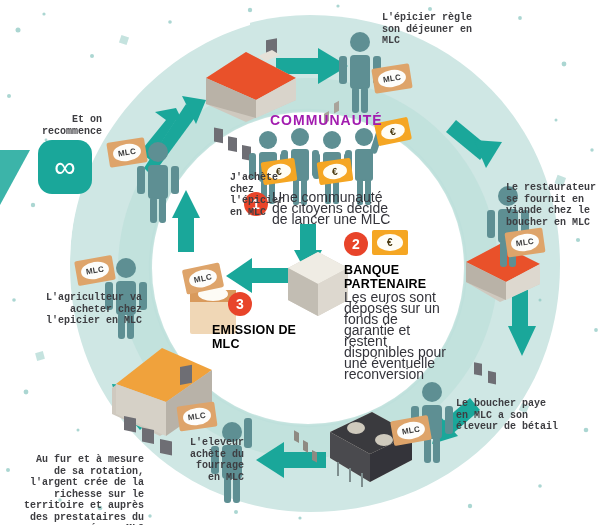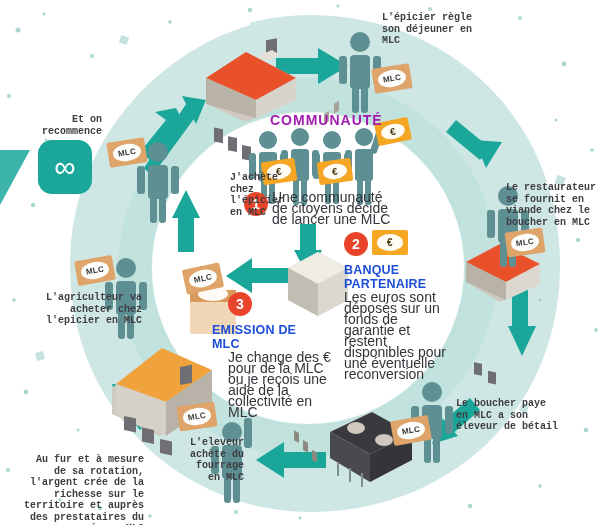--- a/index.html
+++ b/index.html
@@ -27,21 +27,21 @@
     font-size:8px;font-weight:bold;color:#3b3b3b;letter-spacing:.3px;
   }
   .euro .paper{background:#f5a623;}
   .euro .oval{background:#fffdf5;}
   .euro span{font-size:10px;color:#4a3a10;}
   .step-num{
     position:absolute;width:24px;height:24px;border-radius:50%;
     background:#e8442a;color:#fff;font-size:14px;font-weight:bold;
     display:flex;align-items:center;justify-content:center;
   }
-  .step-title{position:absolute;font-size:12.5px;font-weight:bold;color:#1d4ed8;line-height:13.5px;letter-spacing:.2px;}
+  .step-title{position:absolute;font-size:12.5px;font-weight:bold;color:#000000;line-height:13.5px;letter-spacing:.2px;}
   .step-body{position:absolute;font-size:14px;line-height:11px;color:#33333a;}
   #community-title{
     position:absolute;font-size:14px;font-weight:bold;color:#a21caf;letter-spacing:1px;
   }
   .infinity-badge{
     position:absolute;width:54px;height:54px;border-radius:14px;background:#1aa79a;
     display:flex;align-items:center;justify-content:center;
   }
   .infinity-badge .g{color:#fff;font-size:30px;line-height:30px;font-weight:normal;}
 </style>
@@ -376,21 +376,20 @@
 
   <div class="step-num" style="left:244px;top:192px;">1</div>
   <div class="step-body" style="left:272px;top:192px;width:128px;">Une communauté de citoyens décide de lancer une MLC</div>
 
   <div class="step-num" style="left:344px;top:232px;">2</div>
   <div class="step-title" style="left:344px;top:264px;width:86px;">BANQUE PARTENAIRE</div>
   <div class="step-body" style="left:344px;top:292px;width:102px;">Les euros sont déposés sur un fonds de garantie et restent disponibles pour une éventuelle reconversion</div>
 
   <div class="step-num" style="left:228px;top:292px;">3</div>
   <div class="step-title" style="left:212px;top:324px;width:86px;">EMISSION DE MLC</div>
-  <div class="step-body" style="left:228px;top:352px;width:104px;">Je change des € pour de la MLC ou je reçois une aide de la collectivité en MLC</div>
 
   <div class="lbl" style="left:382px;top:12px;width:104px;">L'épicier règle son déjeuner en MLC</div>
   <div class="lbl" style="left:506px;top:182px;width:96px;">Le restaurateur se fournit en viande chez le boucher en MLC</div>
   <div class="lbl" style="left:456px;top:398px;width:104px;">Le boucher paye en MLC a son éleveur de bétail</div>
   <div class="lbl" style="left:182px;top:437px;width:62px;text-align:right;">L'eleveur achète du fourrage en MLC</div>
   <div class="lbl" style="left:18px;top:426px;width:126px;text-align:right;margin-top:28px;">Au fur et à mesure de sa rotation, l'argent crée de la richesse sur le territoire et auprès des prestataires du réseau MLC</div>
   <div class="lbl" style="left:34px;top:292px;width:96px;text-align:right;margin-left:12px;">L'agriculteur va acheter chez l'epicier en MLC</div>
   <div class="lbl" style="left:24px;top:114px;width:78px;text-align:right;">Et on recommence</div>
   <div class="lbl" style="left:196px;top:172px;width:56px;margin-left:34px;">J'achète chez l'épicier en MLC</div>
 

